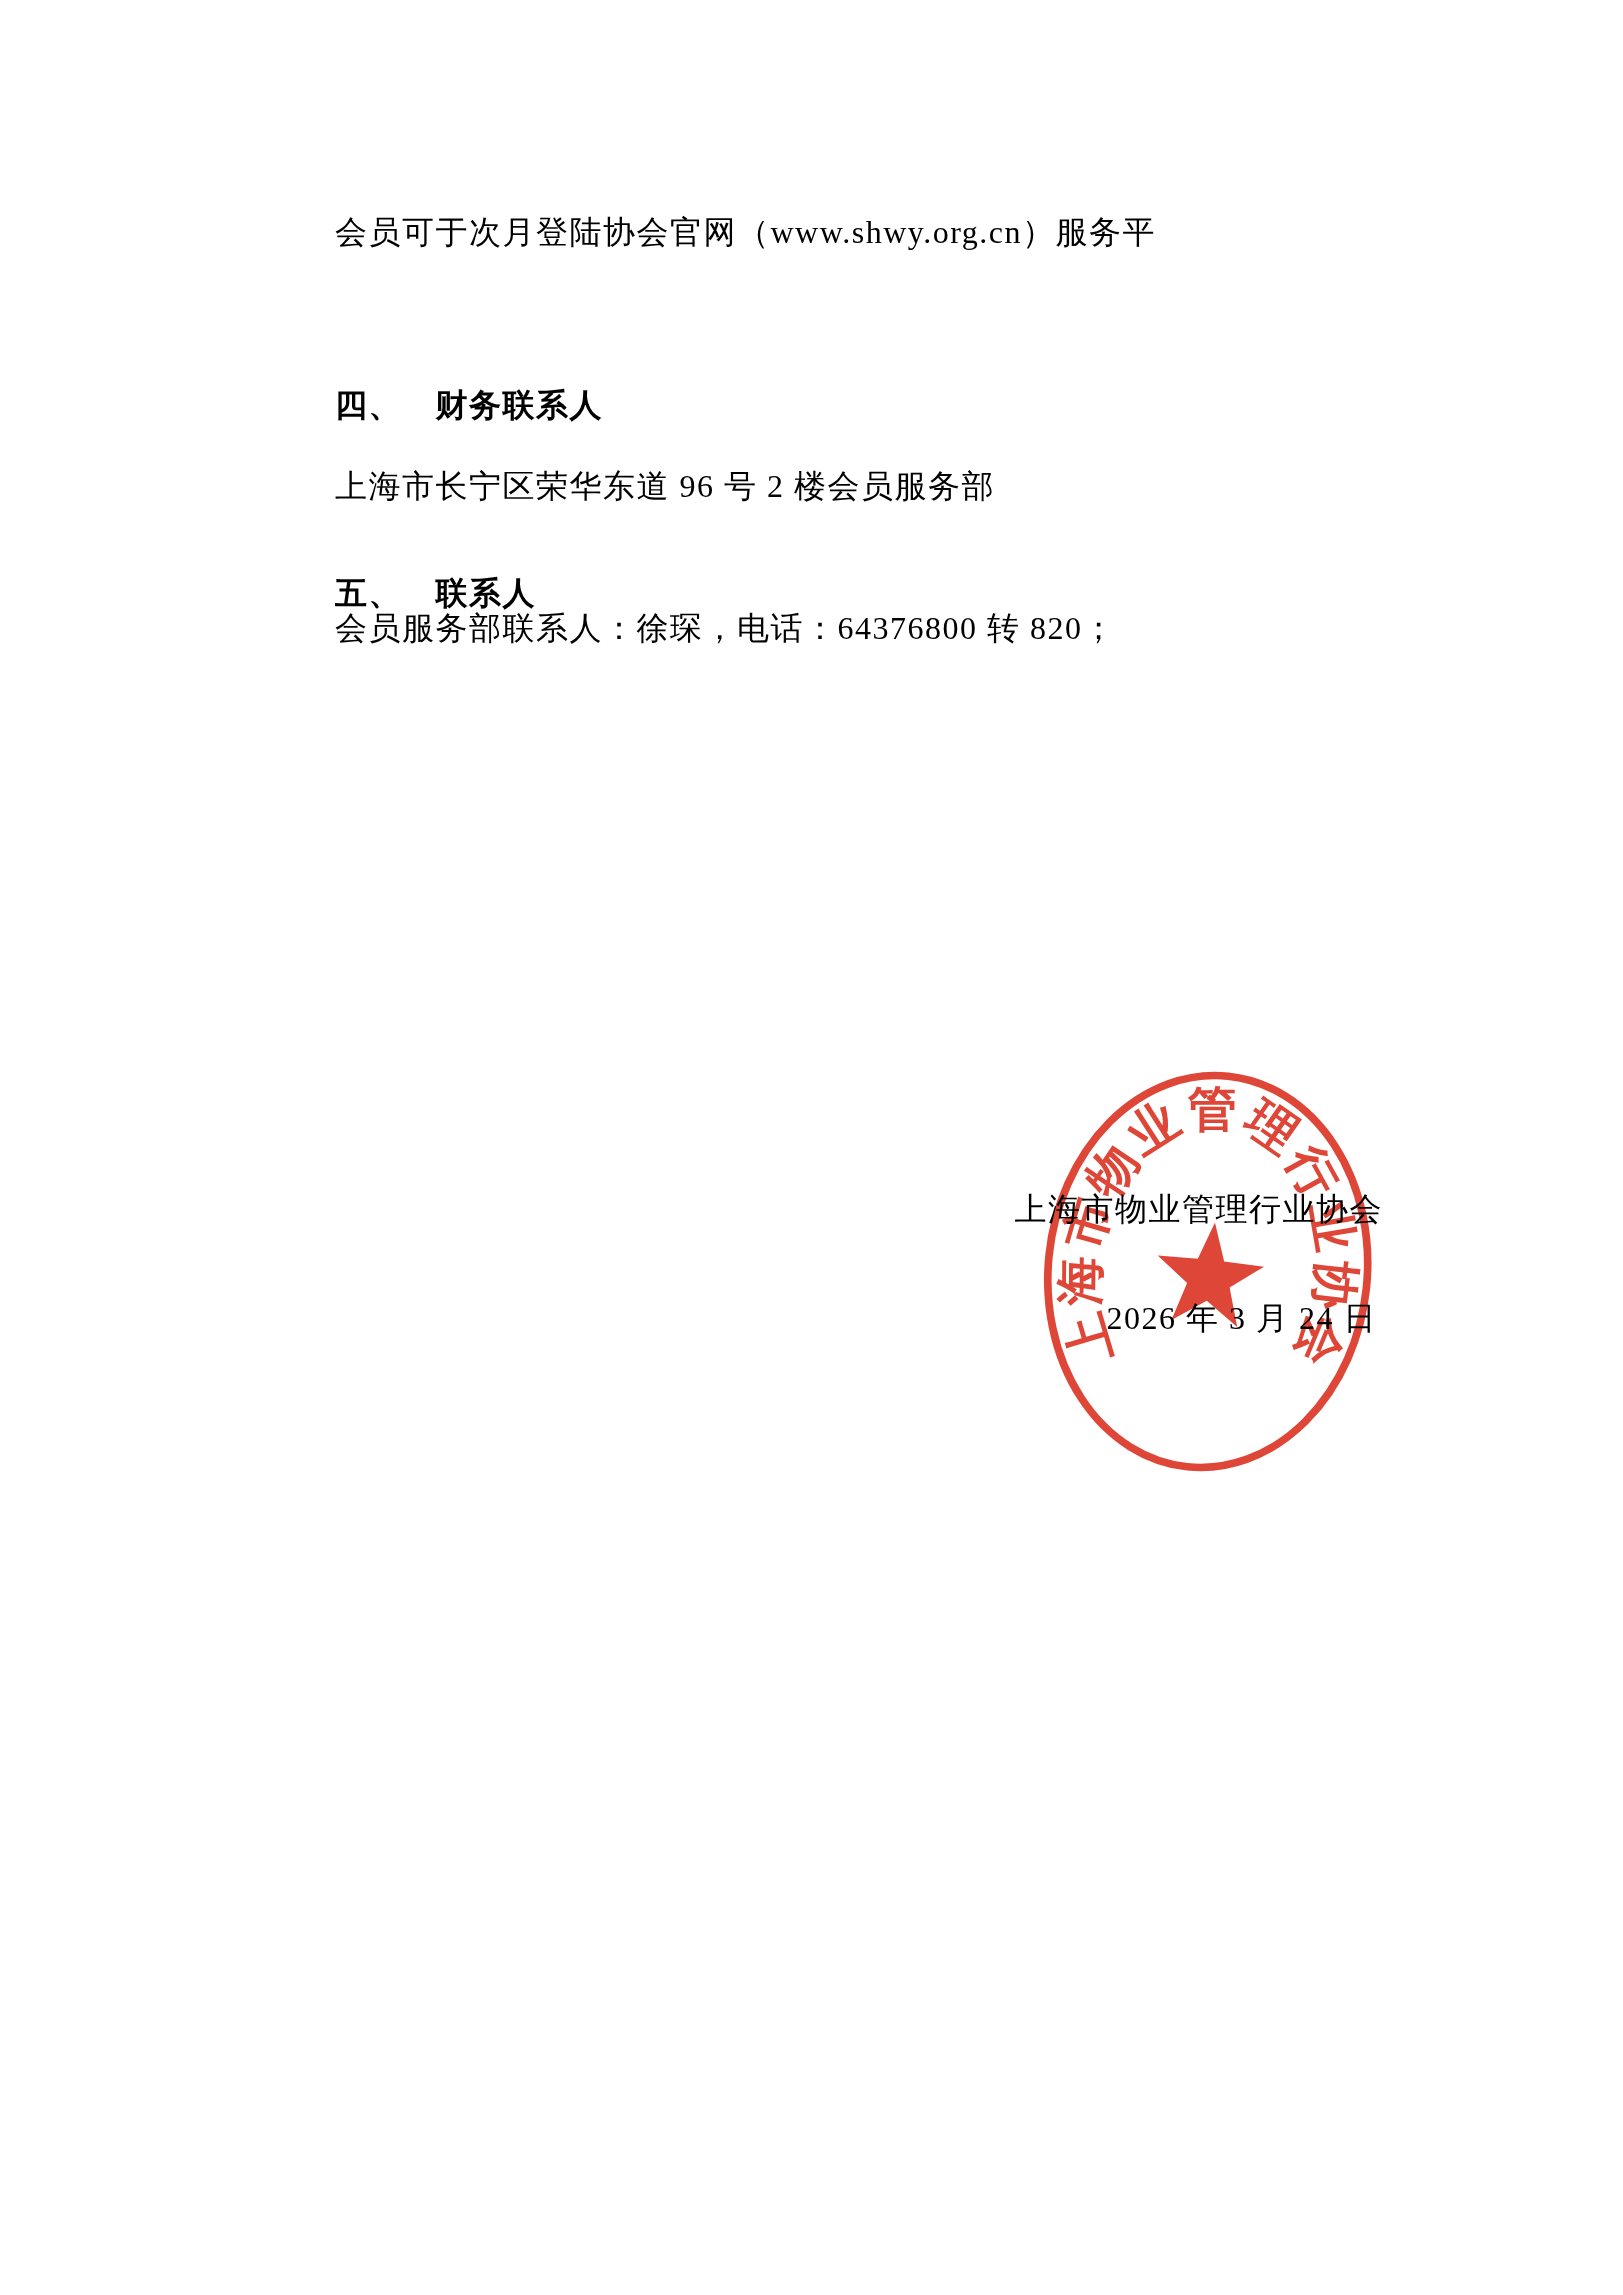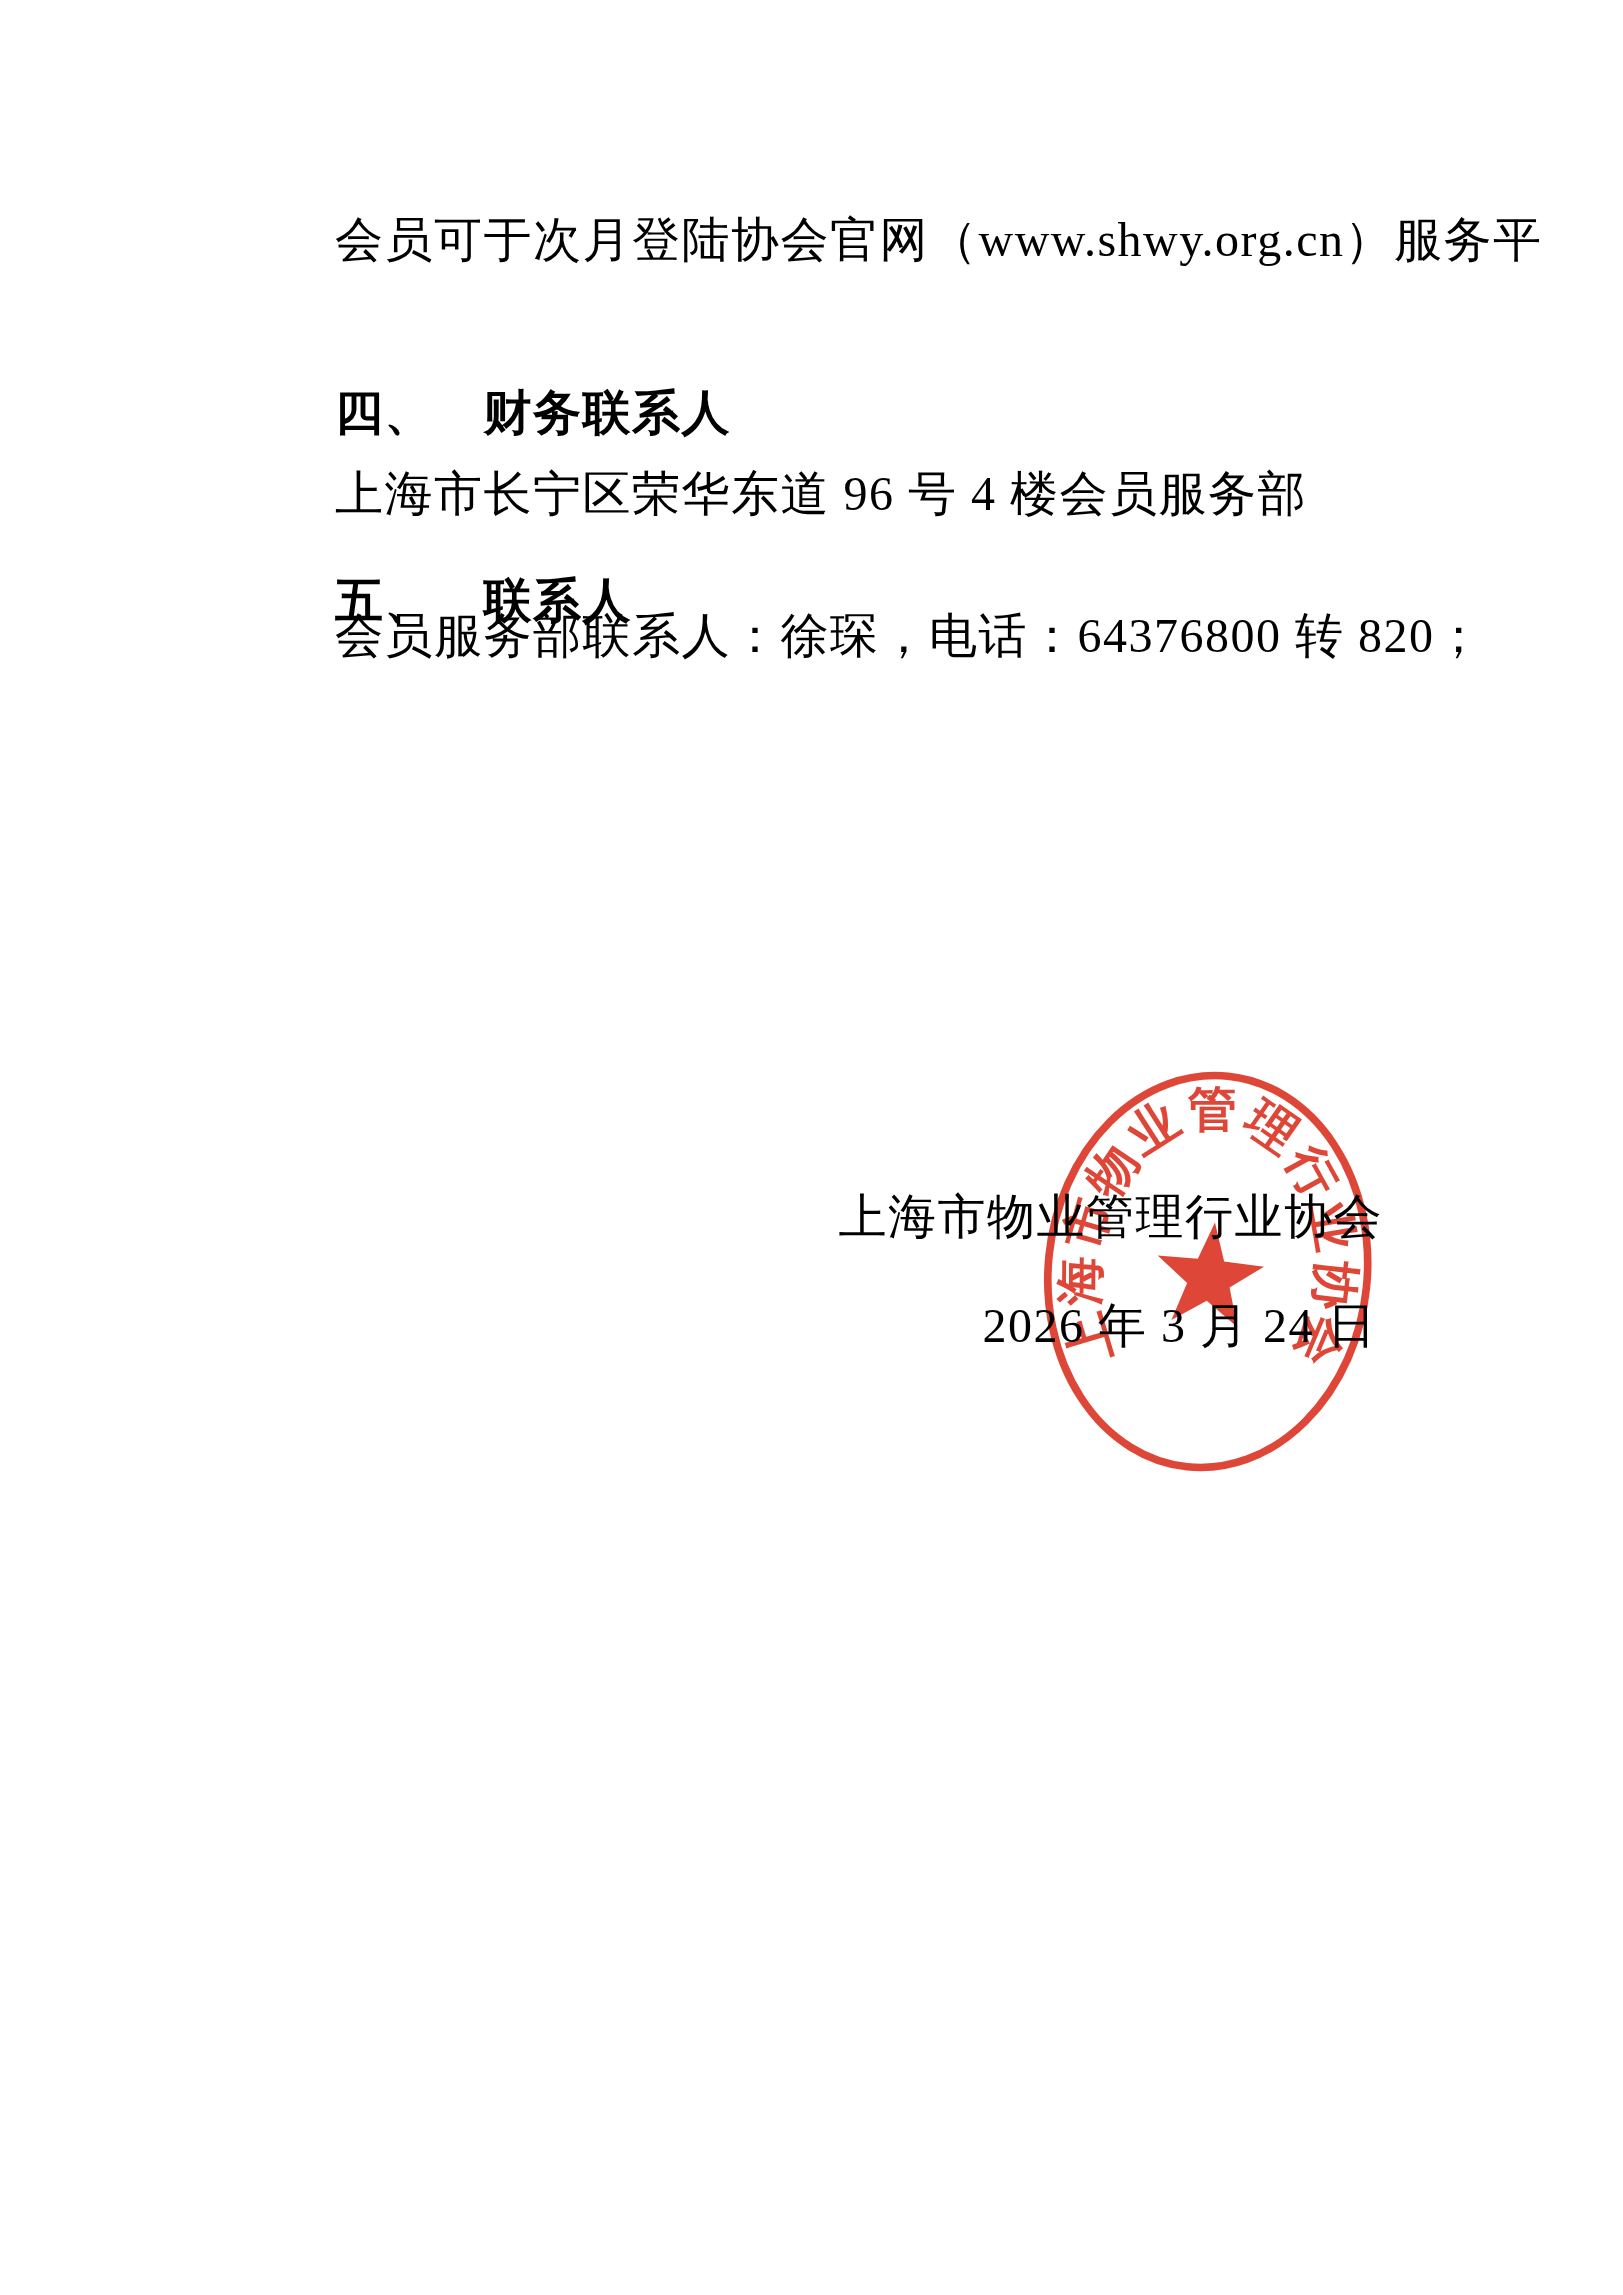--- a/index.html
+++ b/index.html
@@ -11,21 +11,21 @@
     position: relative;
     width: 1623px;
     height: 2295px;
     background: #ffffff;
     font-family: "Liberation Serif", "DejaVu Serif", serif;
     color: #000000;
     overflow: hidden;
   }
   .line {
     position: absolute;
-    font-size: 48px;
+    font-size: 32px;
     line-height: 1;
     letter-spacing: 1.5px;
     white-space: nowrap;
   }
   .heading {
     font-weight: bold;
   }
   .right-align {
     text-align: right;
   }
@@ -51,21 +51,21 @@
   }
 </style>
 </head>
 <body>
 
 <div class="page">
 
   <div class="line" style="left:335px; top:216px;">会员可于次月登陆协会官网（www.shwy.org.cn）服务平</div>
 
   <div class="line heading" style="left:335px; top:389px;">四、　财务联系人</div>
-  <div class="line" style="left:335px; top:470px;">上海市长宁区荣华东道 96 号 4 楼会员服务部</div>
+  <div class="line" style="left:335px; top:470px;">上海市长宁区荣华东道 96 号 2 楼会员服务部</div>
 
   <div class="line heading" style="left:335px; top:577px;">五、　联系人</div>
   <div class="line" style="left:335px; top:612px;text-align:center;">会员服务部联系人：徐琛，电话：64376800 转 820；</div>
 
   <div class="line right-align" style="right:240px; top:1193px;">上海市物业管理行业协会</div>
   <div class="line right-align" style="right:246px; top:1302px;">2026 年 3 月 24 日</div>
 
   <div class="seal-wrap">
     <svg viewBox="0 0 665 800" xmlns="http://www.w3.org/2000/svg">
       <g transform="rotate(6 332 400)">

